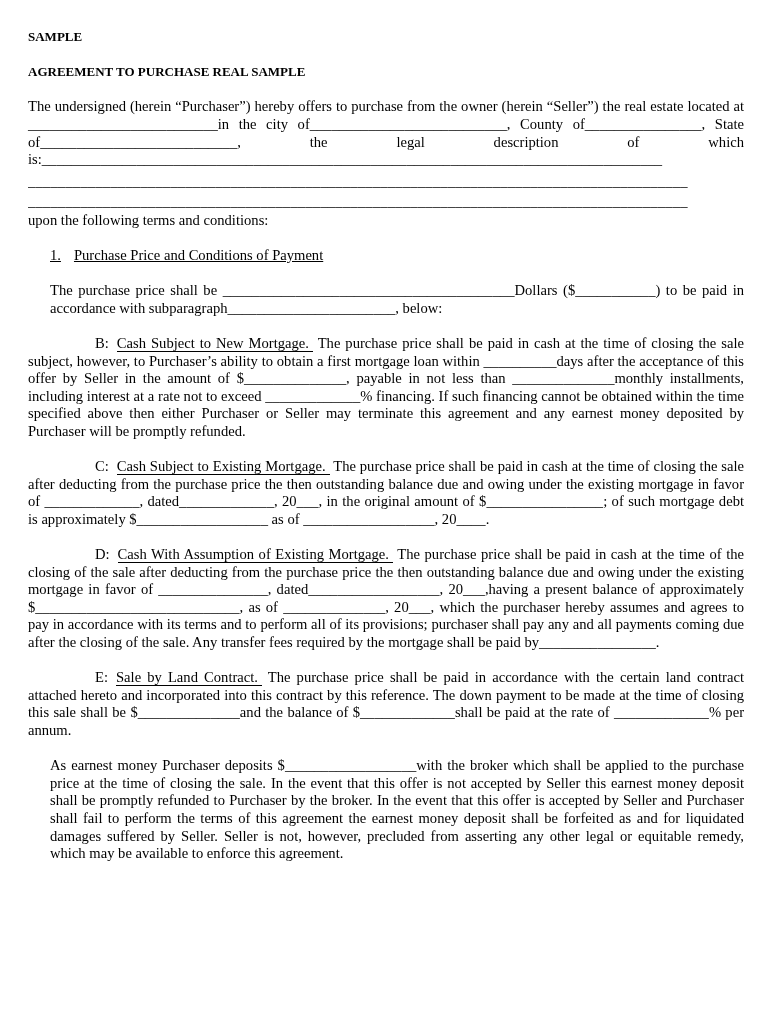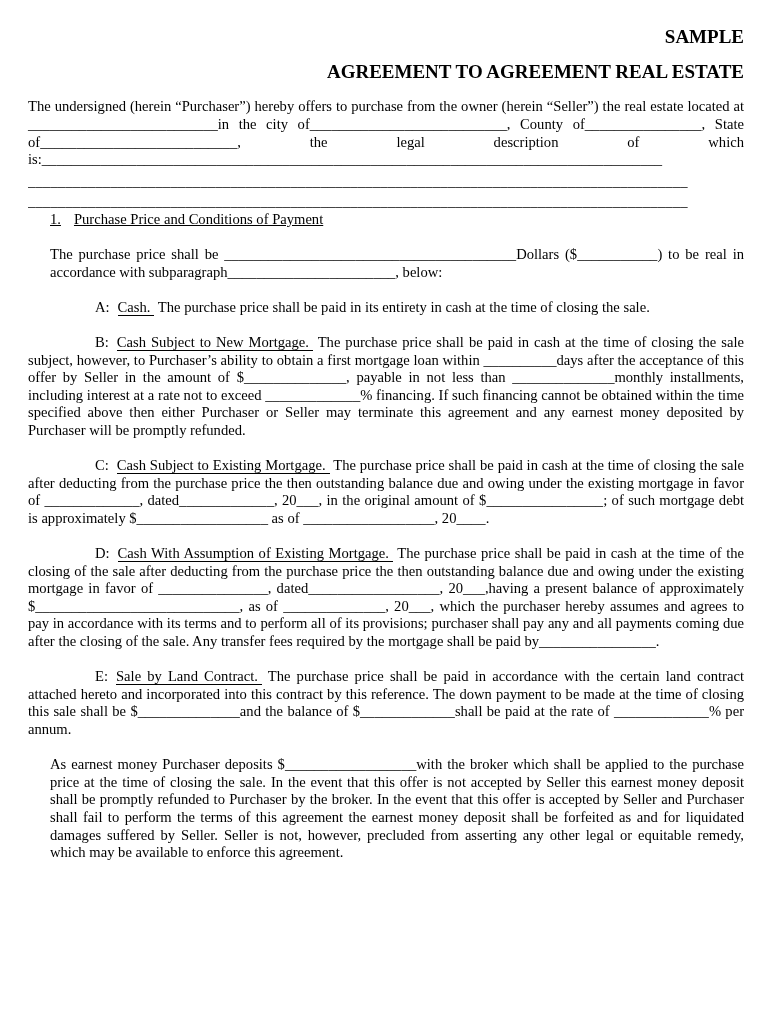--- a/index.html
+++ b/index.html
@@ -15,24 +15,24 @@
     overflow: hidden;
   }
   .page {
     width: 770px;
     height: 1024px;
     box-sizing: border-box;
     padding: 28px 26px 0 28px;
     background: #ffffff;
   }
   h1.sample-heading, h2.doc-title {
-    font-size: 19px;
+    font-size: 13px;
     line-height: 17.6px;
     font-weight: bold;
-    text-align: right;
+    text-align: left;
     margin: 0 0 17.6px 0;
   }
   p { margin: 0 0 17.6px 0; }
   .justify { text-align: justify; }
   .intro { margin-bottom: 2px; }
   .blank-line {
     line-height: 20px;
     white-space: nowrap;
     overflow: hidden;
     letter-spacing: 0.2px;
@@ -48,38 +48,36 @@
     padding-right: 4px;
   }
 </style>
 </head>
 <body>
 
 <div class="page">
 
   <h1 class="sample-heading">SAMPLE</h1>
 
-  <h2 class="doc-title">AGREEMENT TO AGREEMENT REAL ESTATE</h2>
+  <h2 class="doc-title">AGREEMENT TO PURCHASE REAL SAMPLE</h2>
 
   <p class="justify intro">The undersigned (herein “Purchaser”) hereby offers to purchase from the owner (herein “Seller”) the real estate located at __________________________in the city of___________________________, County of________________, State of___________________________, the legal description of which is:_____________________________________________________________________________________</p>
 
   <div class="blank-line">________________________________________________________________________________________</div>
 
   <div class="blank-line">________________________________________________________________________________________</div>
 
+  <p class="terms-lead">upon the following terms and conditions:</p>
 
   <p class="item">
     <span class="item-num">1.</span><span>Purchase Price and Conditions of Payment</span>
   </p>
 
-  <p class="indent-block justify">The purchase price shall be ________________________________________Dollars ($___________) to be real in accordance with subparagraph_______________________, below:</p>
+  <p class="indent-block justify">The purchase price shall be ________________________________________Dollars ($___________) to be paid in accordance with subparagraph_______________________, below:</p>
 
-  <p class="sub justify">
-    <span class="sub-label">A:</span><span class="sub-heading">Cash.</span><span> The purchase price shall be paid in its entirety in cash at the time of closing the sale.</span>
-  </p>
 
   <p class="sub justify">
     <span class="sub-label">B:</span><span class="sub-heading">Cash Subject to New Mortgage.</span><span> The purchase price shall be paid in cash at the time of closing the sale subject, however, to Purchaser’s ability to obtain a first mortgage loan within __________days after the acceptance of this offer by Seller in the amount of $______________, payable in not less than ______________monthly installments, including interest at a rate not to exceed _____________% financing.  If such financing cannot be obtained within the time specified above then either Purchaser or Seller may terminate this agreement and any earnest money deposited by Purchaser will be promptly refunded.</span>
   </p>
 
   <p class="sub justify">
     <span class="sub-label">C:</span><span class="sub-heading">Cash Subject to Existing Mortgage.</span><span> The purchase price shall be paid in cash at the time of closing the sale after deducting from the purchase price the then outstanding balance due and owing under the existing mortgage in favor of _____________, dated_____________, 20___, in the original amount of $________________; of such mortgage debt is approximately $__________________ as of __________________, 20____.</span>
   </p>
 
   <p class="sub justify">

